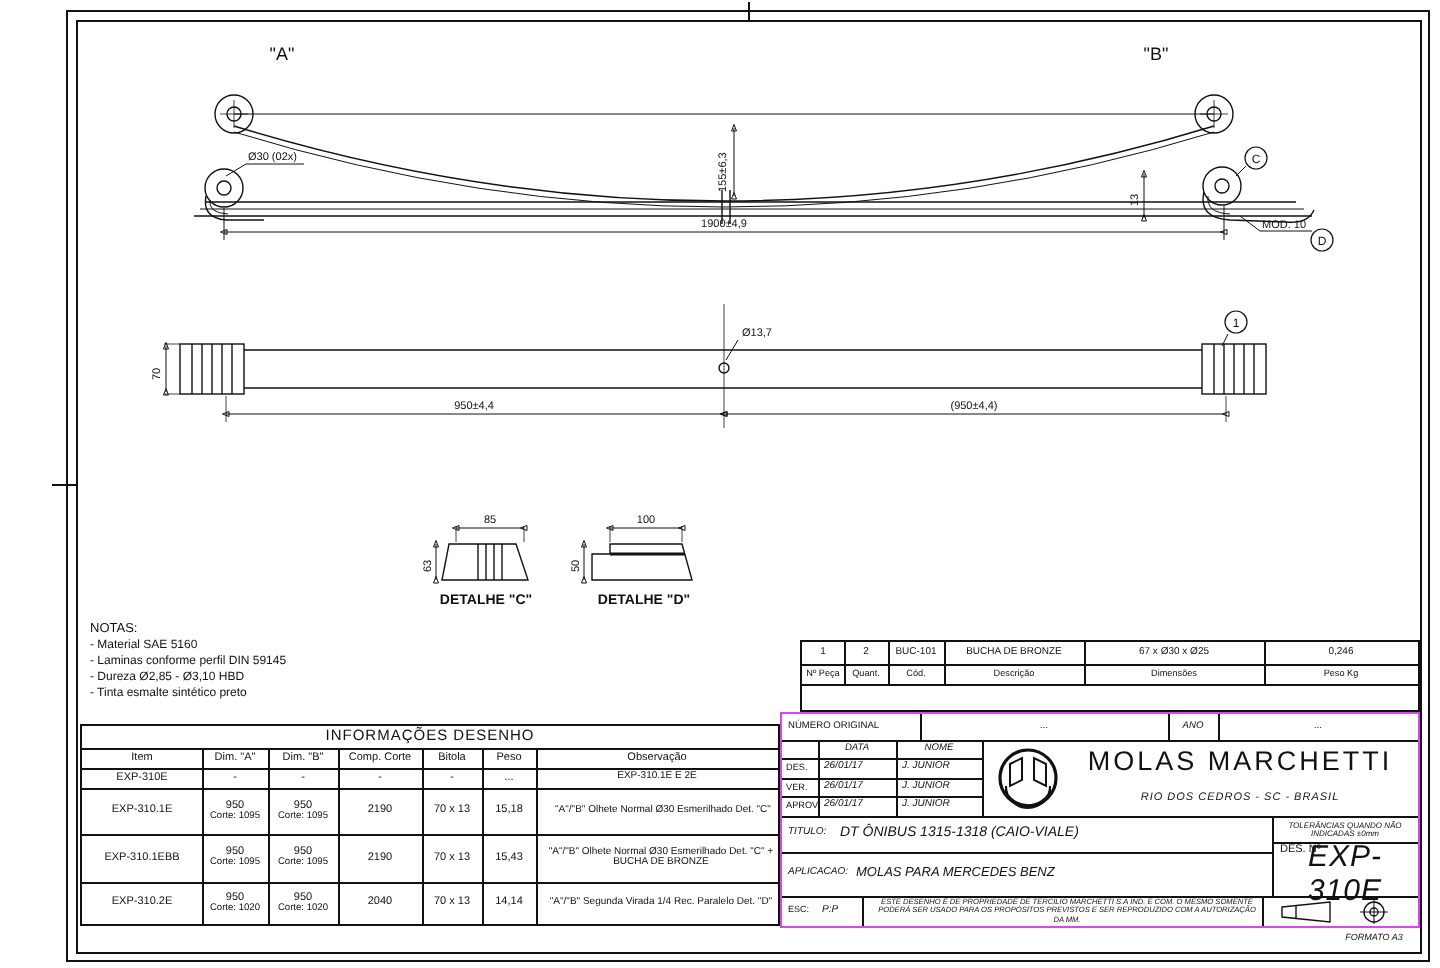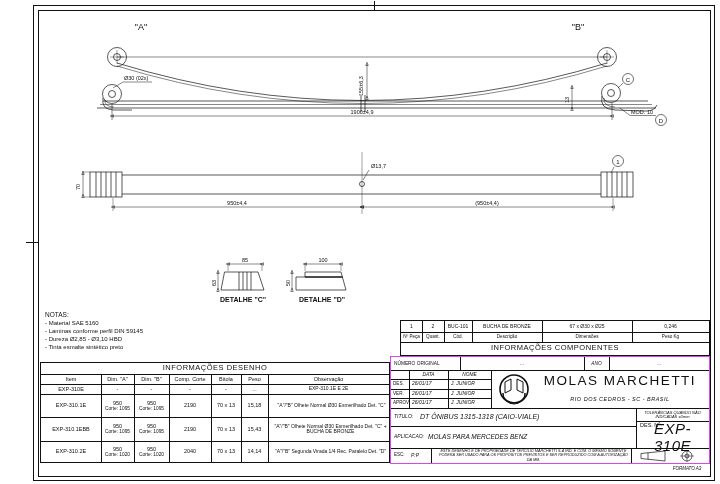--- a/index.html
+++ b/index.html
@@ -195,21 +195,20 @@
     <div class="cell" style="left:141px;top:0;width:90px;height:11px;font-size:5px;">67 x Ø30 x Ø25</div>
     <div class="cell" style="left:231px;top:0;width:77px;height:11px;font-size:5px;">0,246</div>
 
     <div class="cell" style="left:0;top:11px;width:21px;height:10px;font-size:4.6px;">Nº Peça</div>
     <div class="cell" style="left:21px;top:11px;width:22px;height:10px;font-size:4.6px;">Quant.</div>
     <div class="cell" style="left:43px;top:11px;width:28px;height:10px;font-size:4.6px;">Cód.</div>
     <div class="cell" style="left:71px;top:11px;width:70px;height:10px;font-size:4.6px;">Descrição</div>
     <div class="cell" style="left:141px;top:11px;width:90px;height:10px;font-size:4.6px;">Dimensões</div>
     <div class="cell" style="left:231px;top:11px;width:77px;height:10px;font-size:4.6px;">Peso Kg</div>
 
-    <div class="cell" style="left:0;top:21px;width:308px;height:13px;font-size:7.5px;letter-spacing:0.5px;">INFORMAÇÕES COMPONENTES</div>
   </div>
 
   <div class="abs" style="left:40px;top:362px;width:348px;height:99px;border:1px solid #111;">
     <div class="ln" style="left:0;top:11px;width:348px;height:1px;"></div>
     <div class="ln" style="left:0;top:21px;width:348px;height:1px;"></div>
     <div class="ln" style="left:0;top:31px;width:348px;height:1px;"></div>
     <div class="ln" style="left:0;top:54px;width:348px;height:1px;"></div>
     <div class="ln" style="left:0;top:78px;width:348px;height:1px;"></div>
     <div class="ln" style="left:60px;top:11px;width:1px;height:88px;"></div>
     <div class="ln" style="left:93px;top:11px;width:1px;height:88px;"></div>

